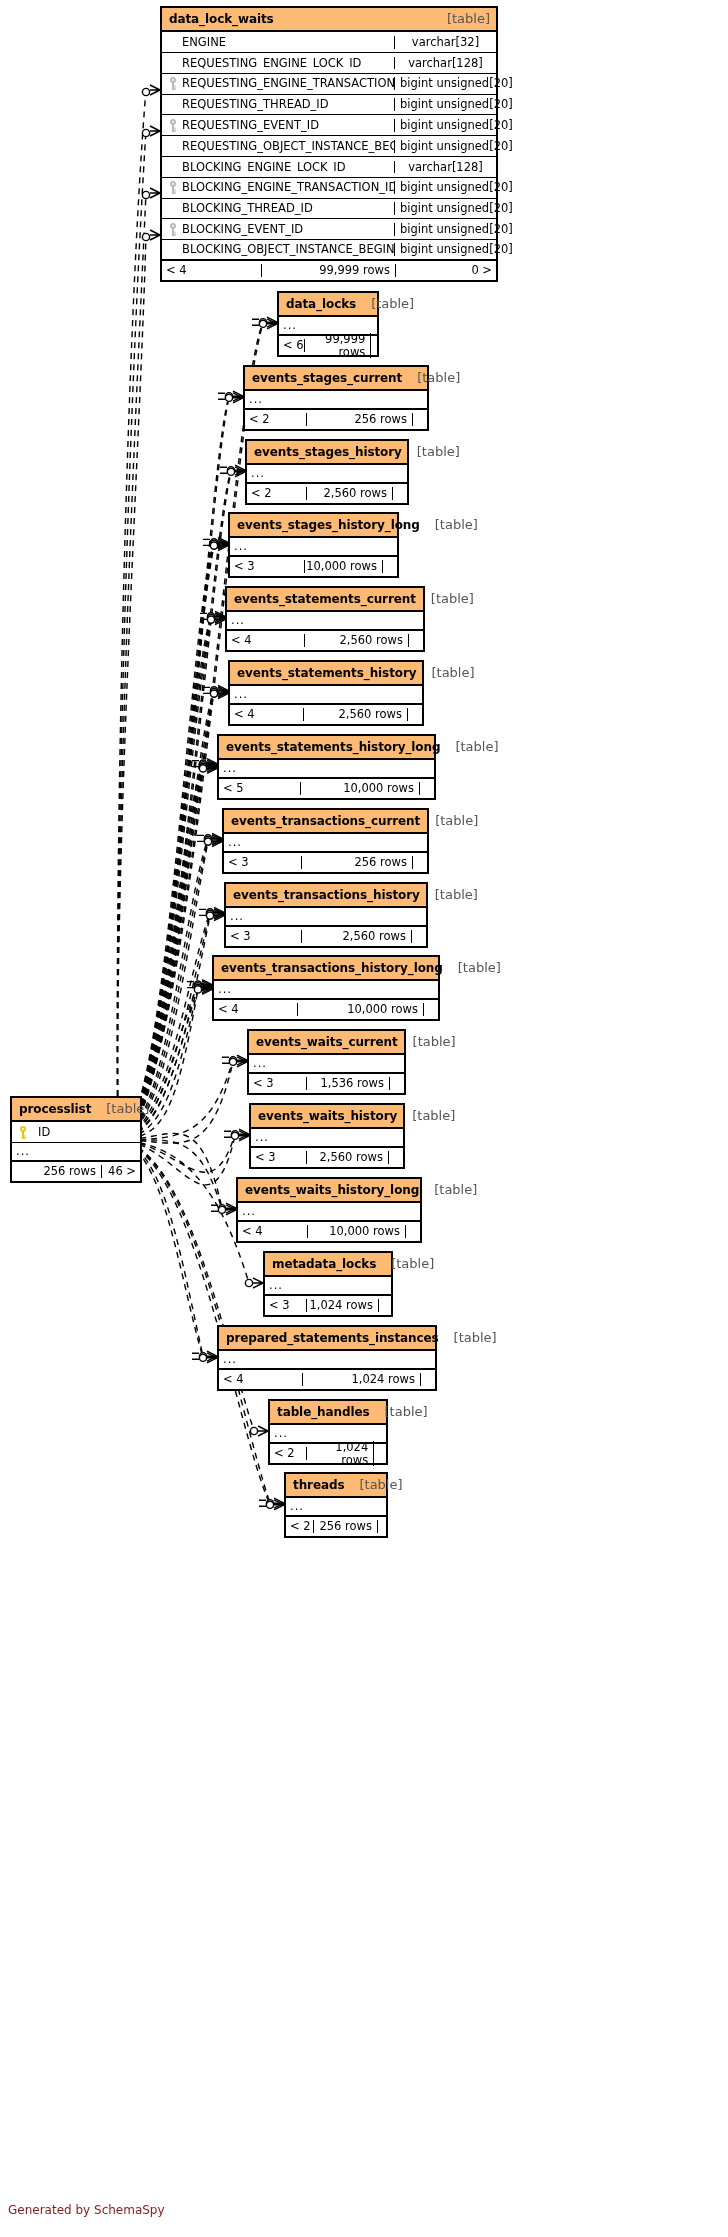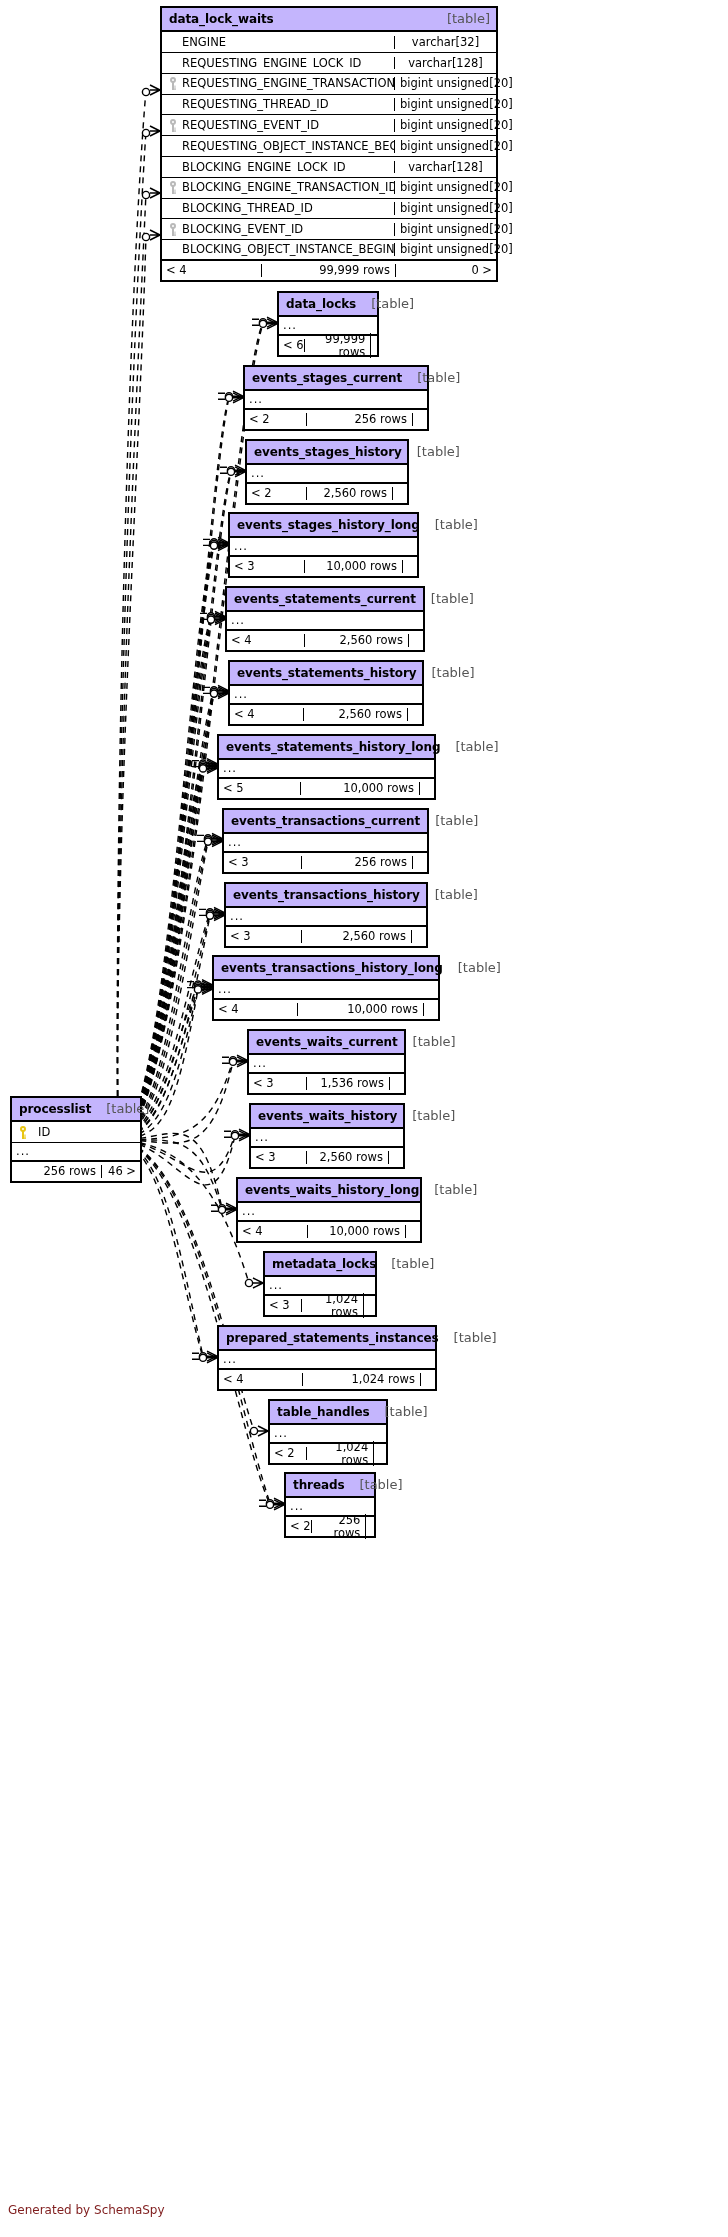--- a/index.html
+++ b/index.html
@@ -39,21 +39,21 @@
     box-sizing: border-box;
     border: 2px solid #000000;
     background: #ffffff;
     font-size: 11.5px;
     color: #000000;
     line-height: 1.1;
   }
 
   .ent-title {
     box-sizing: border-box;
-    background: #c4b5fd;
+    background: #fdba74;
     border-bottom: 2px solid #000000;
     padding: 4px 6px 4px 7px;
     display: flex;
     align-items: baseline;
     justify-content: space-between;
     white-space: nowrap;
   }
   .ent-title .tname {
     font-weight: bold;
     font-size: 12px;
@@ -570,21 +570,21 @@
           <span class="tname">events_stages_history</span>
           <span class="ttag">[table]</span>
         </div>
         <div class="ellipsis-row">...</div>
         <div class="ent-foot">
           <span class="f-left" style="width: 60px;">&lt; 2</span>
           <span class="f-mid">2,560 rows</span>
           <span class="f-right" style="width: 14px;"></span>
         </div>
       </div>
-      <div class="entity" style="left: 228px; top: 512px; width: 191px;">
+      <div class="entity" style="left: 228px; top: 512px; width: 171px;">
         <div class="ent-title">
           <span class="tname">events_stages_history_long</span>
           <span class="ttag">[table]</span>
         </div>
         <div class="ellipsis-row">...</div>
         <div class="ent-foot">
           <span class="f-left" style="width: 75px;">&lt; 3</span>
           <span class="f-mid">10,000 rows</span>
           <span class="f-right" style="width: 14px;"></span>
         </div>
@@ -690,21 +690,21 @@
           <span class="tname">events_waits_history_long</span>
           <span class="ttag">[table]</span>
         </div>
         <div class="ellipsis-row">...</div>
         <div class="ent-foot">
           <span class="f-left" style="width: 70px;">&lt; 4</span>
           <span class="f-mid">10,000 rows</span>
           <span class="f-right" style="width: 14px;"></span>
         </div>
       </div>
-      <div class="entity" style="left: 263px; top: 1251px; width: 114px;">
+      <div class="entity" style="left: 263px; top: 1251px; width: 130px;">
         <div class="ent-title">
           <span class="tname">metadata_locks</span>
           <span class="ttag">[table]</span>
         </div>
         <div class="ellipsis-row">...</div>
         <div class="ent-foot">
           <span class="f-left" style="width: 42px;">&lt; 3</span>
           <span class="f-mid">1,024 rows</span>
           <span class="f-right" style="width: 12px;"></span>
         </div>
@@ -726,21 +726,21 @@
           <span class="tname">table_handles</span>
           <span class="ttag">[table]</span>
         </div>
         <div class="ellipsis-row">...</div>
         <div class="ent-foot">
           <span class="f-left" style="width: 38px;">&lt; 2</span>
           <span class="f-mid">1,024 rows</span>
           <span class="f-right" style="width: 12px;"></span>
         </div>
       </div>
-      <div class="entity" style="left: 284px; top: 1472px; width: 92px;">
+      <div class="entity" style="left: 284px; top: 1472px; width: 104px;">
         <div class="ent-title">
           <span class="tname">threads</span>
           <span class="ttag">[table]</span>
         </div>
         <div class="ellipsis-row">...</div>
         <div class="ent-foot">
           <span class="f-left" style="width: 28px;">&lt; 2</span>
           <span class="f-mid">256 rows</span>
           <span class="f-right" style="width: 8px;"></span>
         </div>

